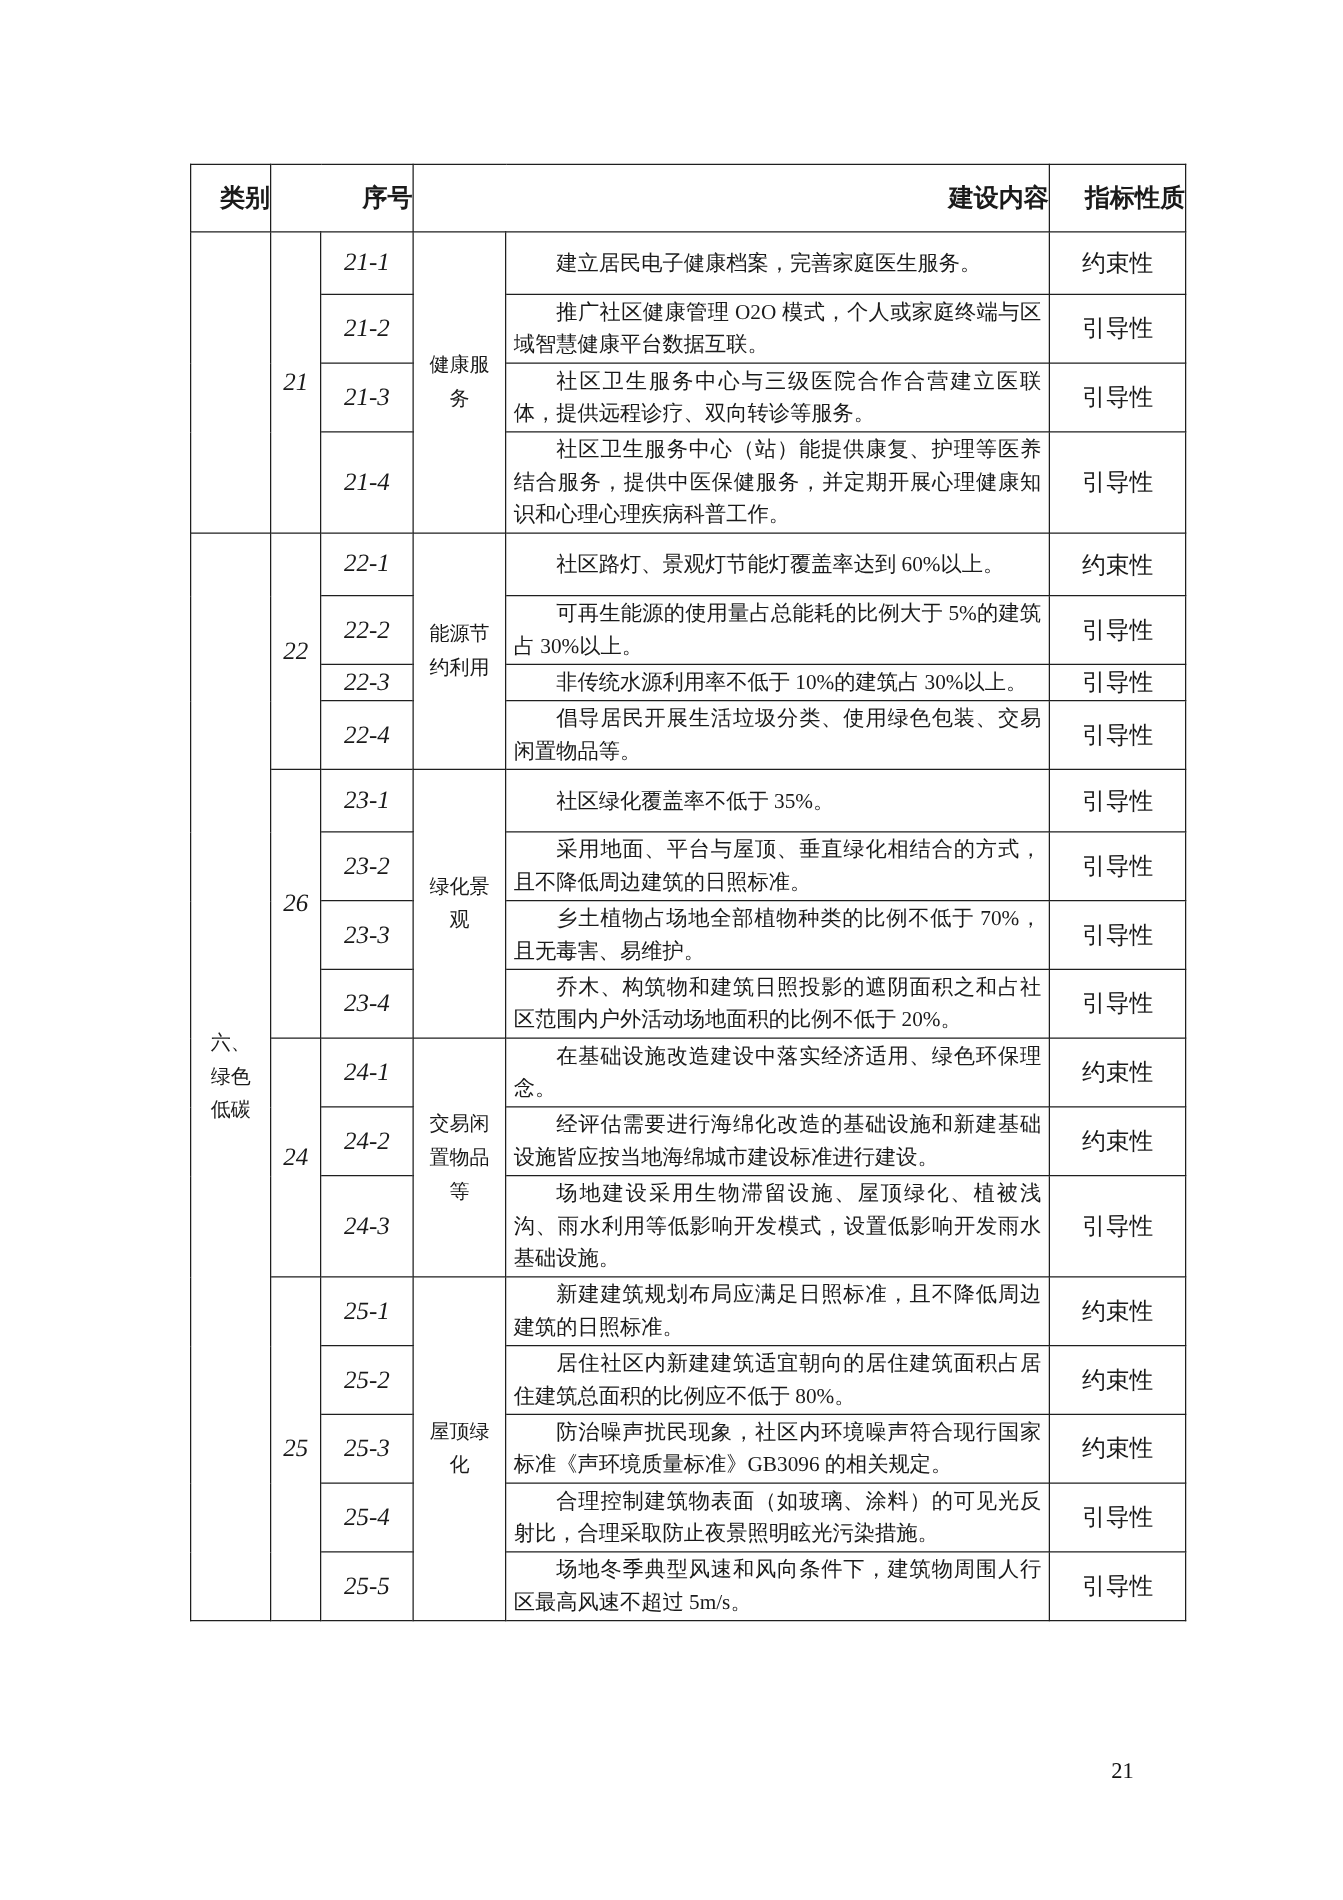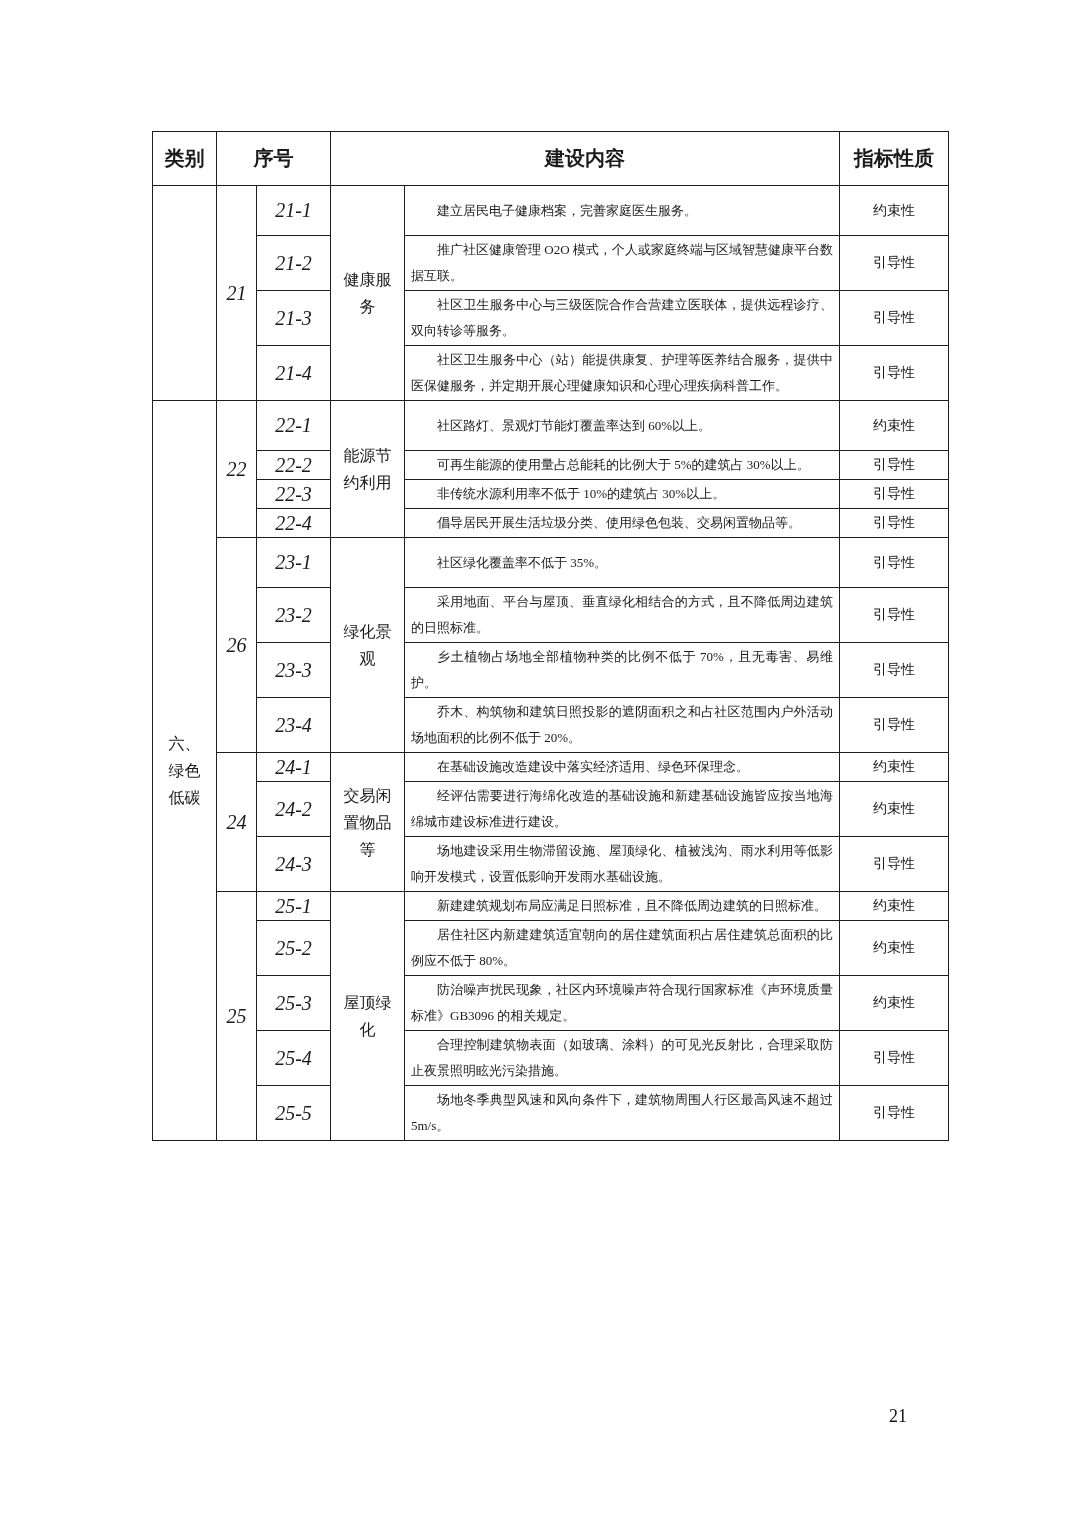--- a/index.html
+++ b/index.html
@@ -26,50 +26,50 @@
   }
   .doc-table th, .doc-table td {
     border: 1.5px solid #1f1f1f;
     padding: 0;
     vertical-align: middle;
   }
   .doc-table th {
     font-family: "Liberation Sans", "DejaVu Sans", sans-serif;
     font-weight: 700;
     font-size: 20px;
-    text-align: center;
+    text-align: right;
     margin-left: 36px;
   }
   tr.head { height: 54px; }
   tr.single { height: 50px; }
   td.cell-cat, td.cell-subcat {
     font-size: 16px;
     line-height: 27px;
     text-align: center;
     word-break: break-all;
     padding: 0 10px;
   }
   td.cell-no {
     font-size: 20px;
     text-align: center;
     font-style: italic;
   }
   td.cell-content {
-    font-size: 13px;
+    font-size: 17px;
     line-height: 26px;
     padding: 1px 6px;
   }
   td.cell-content .para {
     margin: 0;
     text-indent: 2em;
     text-align: justify;
     text-justify: inter-character;
   }
   td.cell-ind {
-    font-size: 14px;
+    font-size: 19px;
     text-align: center;
   }
   .page-number {
     position: absolute;
     left: 889px;
     top: 1406px;
     font-size: 18px;
     font-family: "Liberation Serif", "DejaVu Serif", serif;
     color: #111111;
   }

